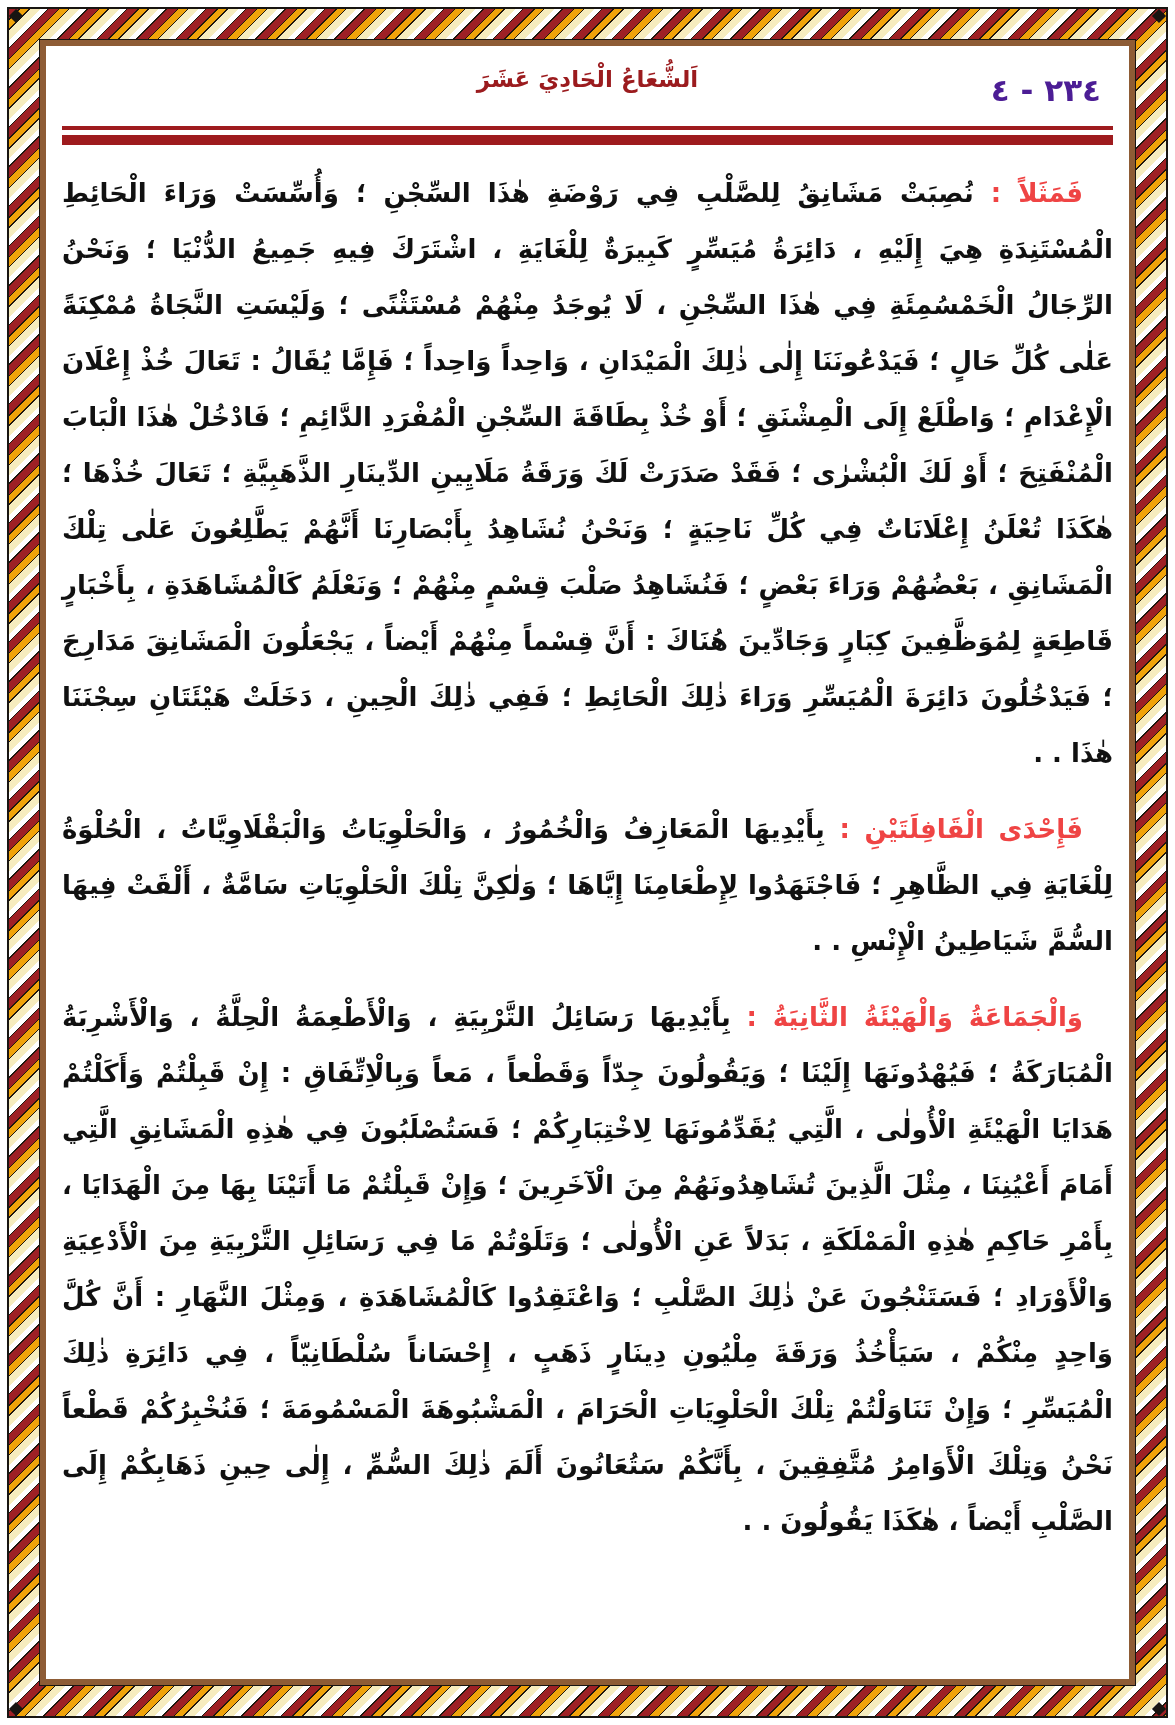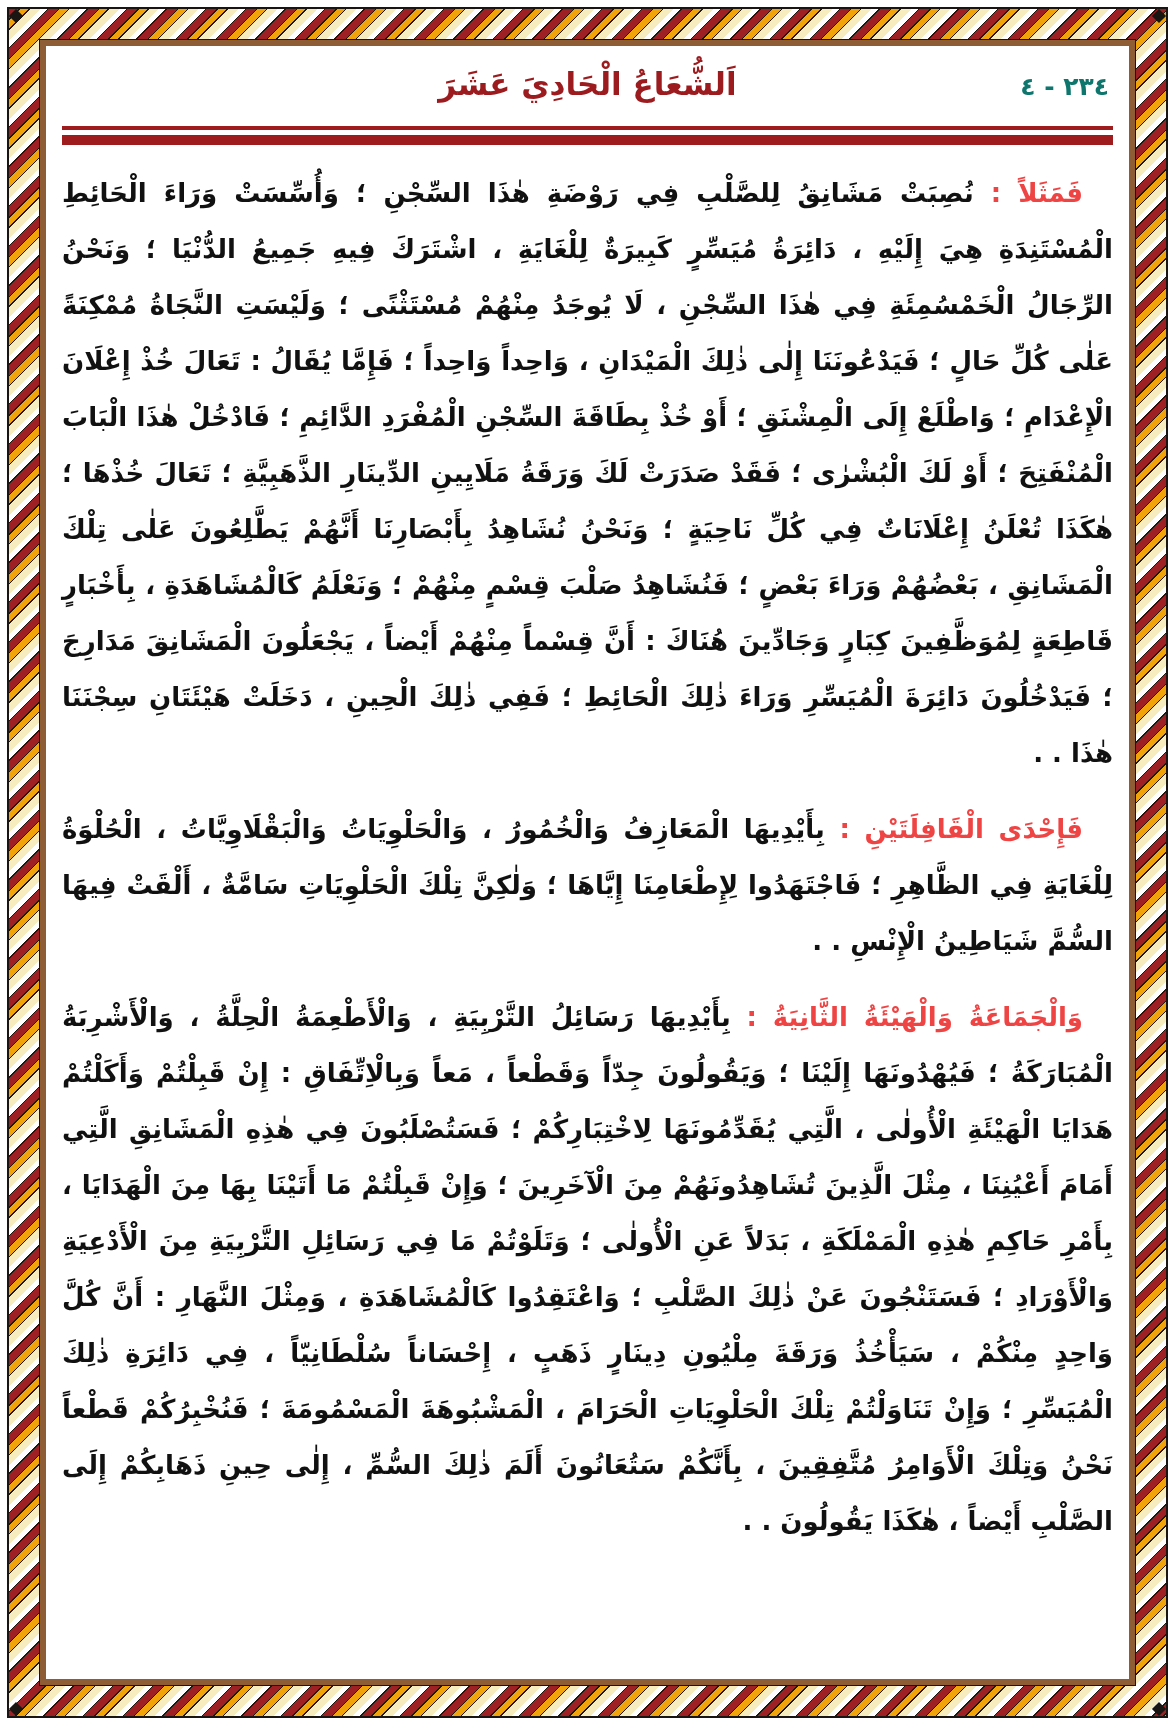--- a/index.html
+++ b/index.html
@@ -49,31 +49,31 @@
   }
   .header{
     position:relative;
     text-align:center;
     height:62px;
   }
   .title{
     display:inline-block;
     margin:0;
     padding-top:10px;
-    font-size:31px;
+    font-size:23px;
     font-weight:bold;
     color:#9B1B1E;
     letter-spacing:0;
   }
   .page-number{
     position:absolute;
-    left:auto;right:4px;top:16px;
-    font-size:25px;
+    left:auto;right:12px;top:16px;
+    font-size:31px;
     font-weight:bold;
-    color:#0f766e;
+    color:#4c1d95;
     direction:rtl;
   }
   .divider{
     border-top:4px solid #9E1B1E;
     border-bottom:10px solid #9E1B1E;
     height:5px;
     margin:8px 0 20px 0;
   }
   .body-text p{
     margin:0 0 20px 0;

